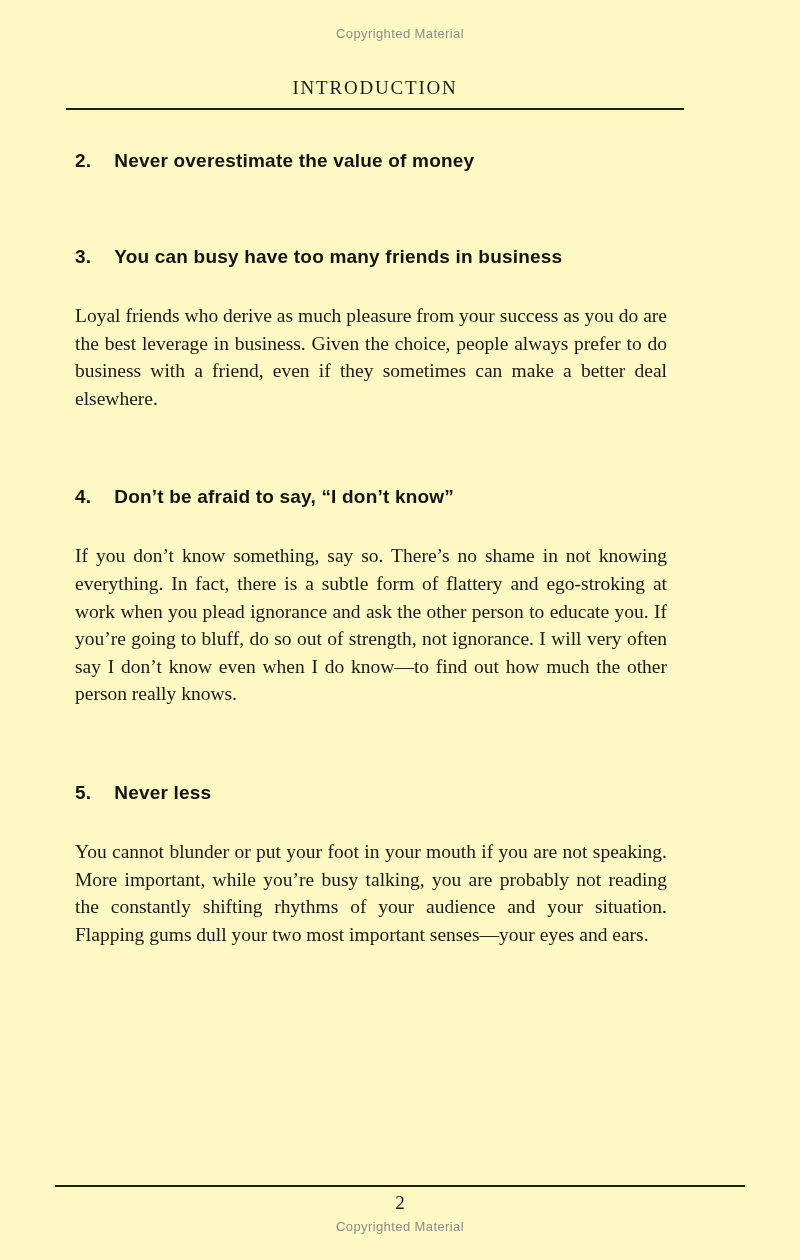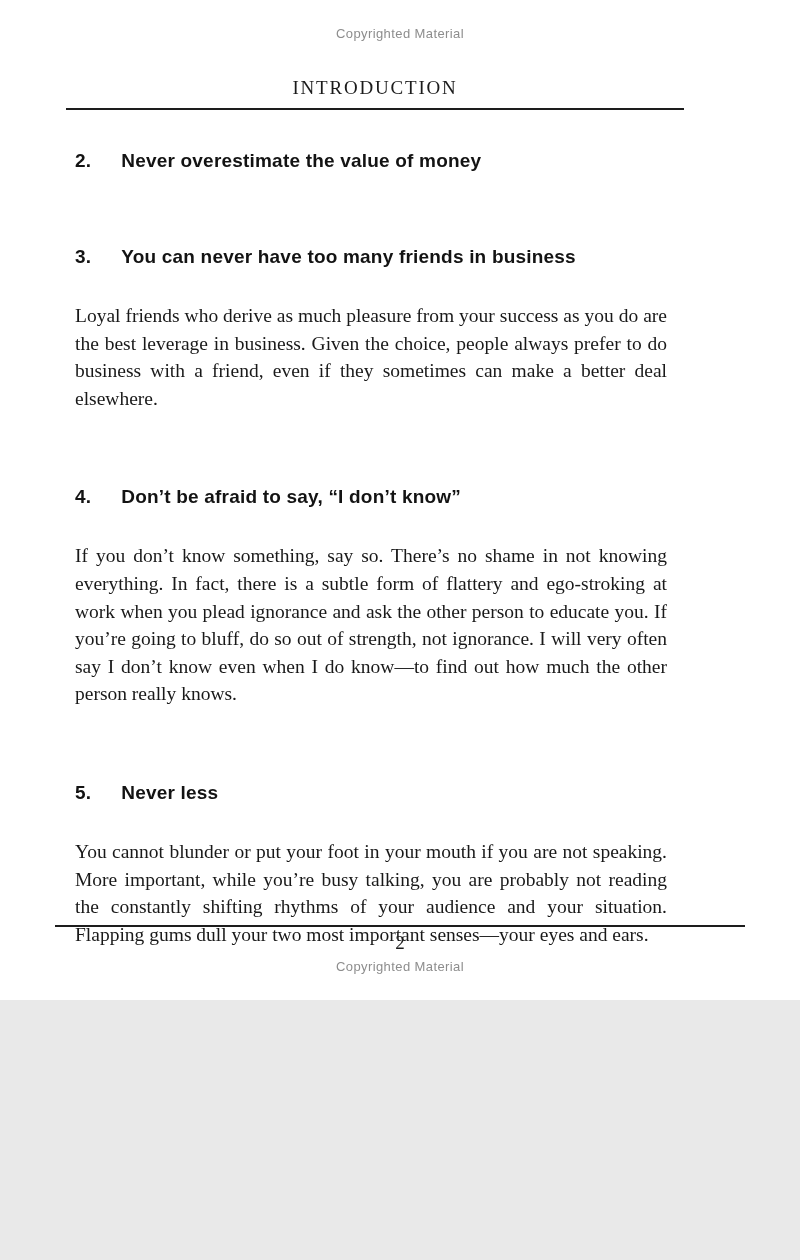--- a/index.html
+++ b/index.html
@@ -1,21 +1,21 @@
 <!DOCTYPE html>
 <html><head>
 <meta charset="utf-8">
 <style>
   html, body { margin: 0; padding: 0; background: #e9e9e9; }
   .page {
     position: relative;
     width: 800px;
-    height: 1000px;
+    height: 1260px;
     margin: 0 auto;
-    background: #ffffff;
+    background: #fef9c3;
     font-family: "Liberation Serif", serif;
     color: #161616;
     overflow: hidden;
   }
   .copyright {
     text-align: center;
     color: #8d8d8d;
     font-family: "Liberation Sans", sans-serif;
     font-size: 13px;
     letter-spacing: 0.4px;
@@ -48,21 +48,21 @@
     margin: 74px 0 0 0;
     font-family: "Liberation Sans", sans-serif;
     font-weight: 700;
     font-size: 19px;
     letter-spacing: 0.2px;
     color: #131313;
     display: flex;
   }
   .content section:first-child .section-heading { margin-top: 40px; }
   .section-number { flex: 0 0 auto; }
-  .section-title { margin-left: 30px; }
+  .section-title { margin-left: 23px; }
   .section-paragraph {
     margin: 34px 0 0 0;
     font-size: 19.5px;
     line-height: 27.6px;
     text-align: justify;
     color: #191919;
   }
 
   .footer {
     position: absolute;
@@ -101,21 +101,21 @@
     <section>
       <h2 class="section-heading">
         <span class="section-number">2.</span>
         <span class="section-title">Never overestimate the value of money</span>
       </h2>
     </section>
 
     <section>
       <h2 class="section-heading">
         <span class="section-number">3.</span>
-        <span class="section-title">You can never have too many friends in business</span>
+        <span class="section-title">You can busy have too many friends in business</span>
       </h2>
       <p class="section-paragraph">Loyal friends who derive as much pleasure from your success as you do are the best leverage in business. Given the choice, people always prefer to do business with a friend, even if they sometimes can make a better deal elsewhere.</p>
     </section>
 
     <section>
       <h2 class="section-heading">
         <span class="section-number">4.</span>
         <span class="section-title">Don’t be afraid to say, “I don’t know”</span>
       </h2>
       <p class="section-paragraph">If you don’t know something, say so. There’s no shame in not knowing everything. In fact, there is a subtle form of flattery and ego-stroking at work when you plead ignorance and ask the other person to educate you. If you’re going to bluff, do so out of strength, not ignorance. I will very often say I don’t know even when I do know—to find out how much the other person really knows.</p>

